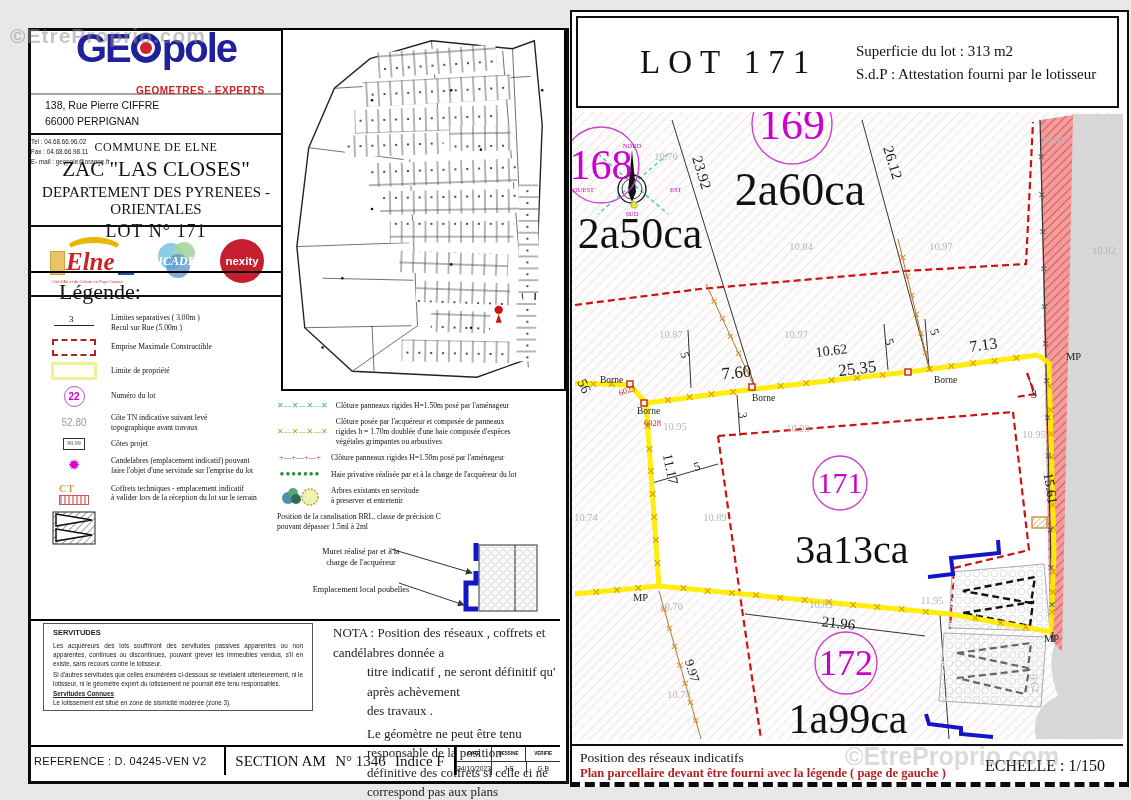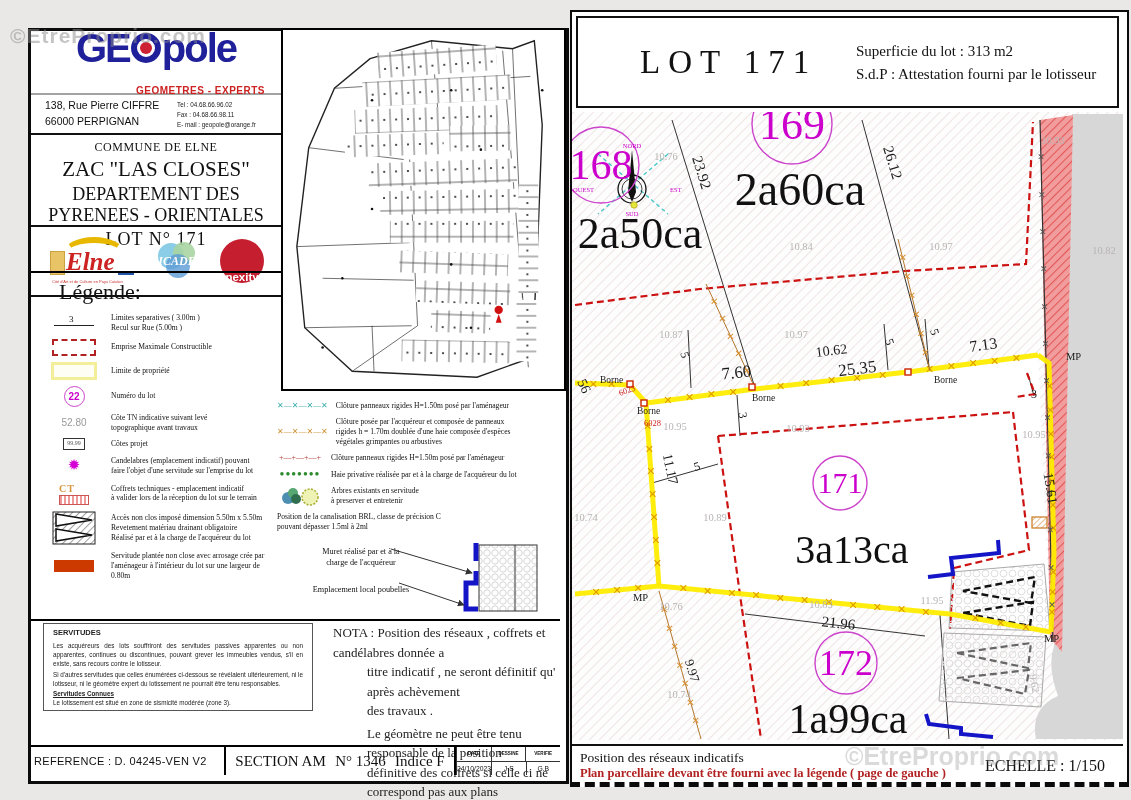--- a/index.html
+++ b/index.html
@@ -9,37 +9,37 @@
   
   #left-page{left:28px;top:28px;width:535px;height:750px;background:#fff;border:3px solid #0b0b0b;}
   #right-page{left:570px;top:10px;width:555px;height:770px;background:#fff;border:2px solid #0b0b0b;border-bottom:5px dashed #0b0b0b;}
   
   #logo-block{left:0;top:0;width:250px;height:62px;border-bottom:2px solid #a3a3a3;display:flex;align-items:center;justify-content:center;flex-direction:column;}
   .logo-line{display:flex;align-items:center;line-height:1;}
   .logo-txt{font-weight:900;font-size:40px;letter-spacing:-2px;color:#20209a;font-family:"Liberation Sans",sans-serif;}
   .logo-target{width:30px;height:30px;border:6px solid #20209a;border-radius:50%;position:relative;margin:0 1px;box-sizing:border-box;}
   .logo-target u{position:absolute;left:50%;top:50%;width:12px;height:12px;margin:-6px 0 0 -6px;background:#cc2233;border-radius:50%;}
   .logo-sub{width:100%;text-align:right;padding-right:16px;box-sizing:border-box;color:#c22;font-weight:bold;font-size:10px;letter-spacing:.5px;margin-top:17px;}
-  #addr-block{left:0;top:62px;width:250px;height:40px;border-bottom:2px solid #111;display:flex;}
+  #addr-block{left:0;top:62px;width:250px;height:40px;border-bottom:2px solid #111;display:flex;flex-direction:column;}
   #addr-left{flex:1;font-size:10.5px;padding:5px 0 0 14px;line-height:1.5;}
   #addr-right{width:104px;font-size:6.3px;color:#222;padding-top:7px;line-height:1.6;}
   #commune-block{left:0;top:102px;width:250px;height:94px;border-bottom:2px solid #111;text-align:center;
      font-family:"Liberation Serif",serif;padding-top:7px;box-sizing:border-box;}
   #commune-l1{font-size:12px;letter-spacing:.5px;}
   #commune-l2{font-size:21px;margin-top:2px;}
-  #commune-l3{font-size:18px;margin-top:2px;}
+  #commune-l3{font-size:15px;margin-top:2px;}
   #commune-l4{font-size:18px;margin-top:3px;letter-spacing:1px;}
   #logos-row{left:0;top:196px;width:250px;height:68px;border-bottom:2.5px solid #111;display:flex;align-items:center;justify-content:space-evenly;}
   #elne-logo{position:relative;width:86px;height:52px;}
   #elne-arc{position:absolute;left:16px;top:2px;width:52px;height:24px;border-top:6px solid #e8b800;border-left:4px solid transparent;border-right:4px solid transparent;border-radius:50% 50% 0 0;}
   #elne-bldg{position:absolute;left:2px;top:16px;width:13px;height:22px;background:#e9c467;border:1px solid #caa33e;}
   #elne-txt{position:absolute;left:18px;top:14px;font-size:25px;font-weight:bold;color:#cc2222;font-family:"Liberation Serif",serif;font-style:italic;line-height:1;}
   #elne-underscore{position:absolute;left:70px;top:36px;width:16px;height:4px;background:#2255aa;}
   #elne-tagline{position:absolute;left:4px;top:44px;font-size:4px;color:#c33;white-space:nowrap;}
-  #nexity-logo{width:44px;height:44px;border-radius:50%;background:#c41e2f;color:#fff;display:flex;align-items:flex-end;justify-content:center;font-size:11.5px;font-weight:bold;}
+  #nexity-logo{width:44px;height:44px;border-radius:50%;background:#c41e2f;color:#fff;display:flex;align-items:center;justify-content:center;font-size:11.5px;font-weight:bold;}
   
   #map-box{left:250px;top:-3px;width:285px;height:363px;background:#fff;border:2.5px solid #000;box-sizing:border-box;z-index:5;}
   
   #legend-box{left:0;top:240px;width:529px;height:346px;border-top:2.5px solid #000;border-bottom:2.5px solid #000;}
   #legend-title{position:absolute;left:28px;top:6px;font-family:"Liberation Serif",serif;font-size:22px;}
   #legend-left{position:absolute;left:14px;top:40px;width:232px;}
   #legend-right{position:absolute;left:246px;top:128px;width:284px;}
   .lg-item{display:flex;gap:8px;margin-bottom:6px;font-family:"Liberation Serif",serif;font-size:7.6px;line-height:1.3;align-items:center;}
   .lg-item .ic{flex:0 0 58px;display:flex;align-items:center;justify-content:center;}
   #legend-right .lg-item .ic{flex:0 0 46px;}
@@ -278,27 +278,20 @@
               <defs>
                 <pattern id="lgh" width="5" height="5" patternTransform="rotate(45)" patternUnits="userSpaceOnUse">
                   <line x1="0" y1="0" x2="0" y2="5" stroke="#777" stroke-width="1.4"></line>
                 </pattern>
               </defs>
               <rect x="1" y="1" width="42" height="32" fill="url(#lgh)" stroke="#222"></rect>
               <polygon points="4,3 40,9 4,15" fill="#fff" stroke="#111" stroke-width="1.5"></polygon>
               <polygon points="4,18 40,24 4,30" fill="#fff" stroke="#111" stroke-width="1.5"></polygon>
             </svg>
           </span>
-          <span class="tx">Accès non clos imposé dimension 5.50m  x 5.50m<br>Revetement matériau drainant obligatoire<br>Réalisé par et à la charge de l'acquéreur du lot</span>
-        </div>
-        <div class="lg-item">
-          <span class="ic">
-            <span class="ic-serv"></span>
-          </span>
-          <span class="tx">Servitude plantée non close avec arrosage crée par<br>l'aménageur à l'intérieur du lot sur une largeur de 0.80m</span>
         </div>
       </div>
     <div id="legend-right">
         <div class="lg-item">
           <span class="ic">
             <span class="fence" style="color:#3aacac">✕—✕—✕—✕</span>
           </span>
           <span class="tx">Clôture panneaux rigides H=1.50m posé par l'aménageur</span>
         </div>
         <div class="lg-item">

